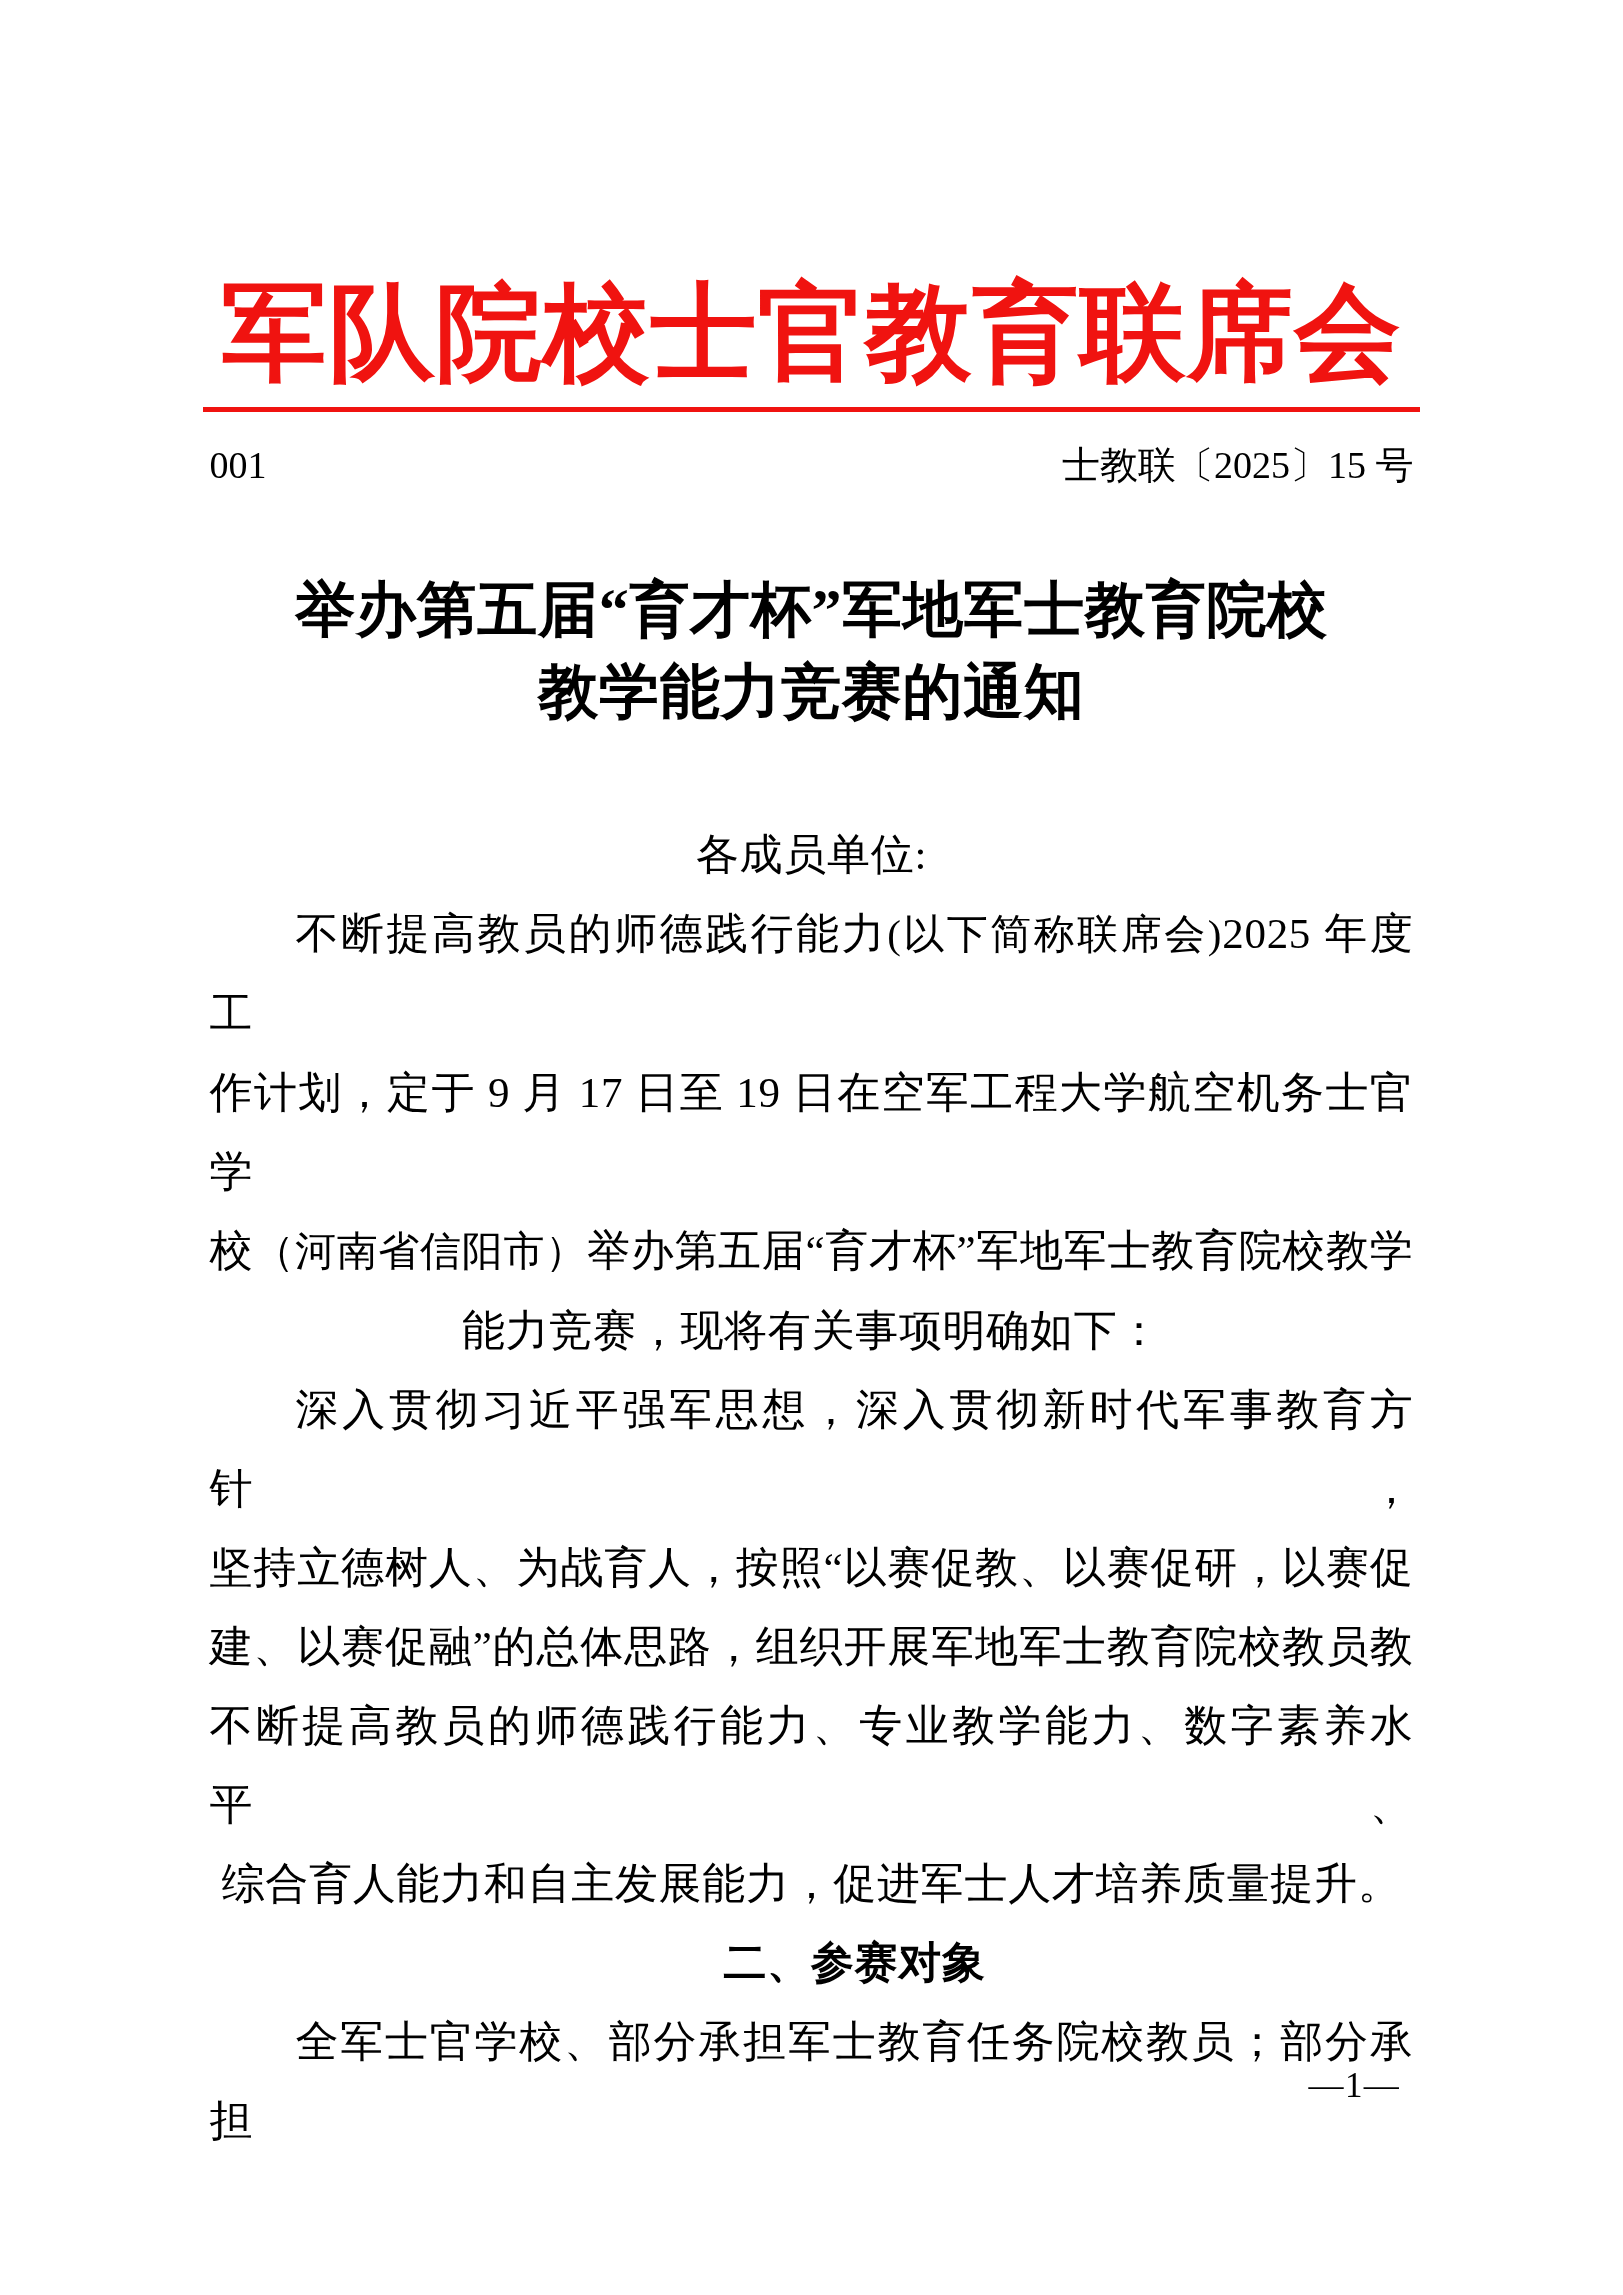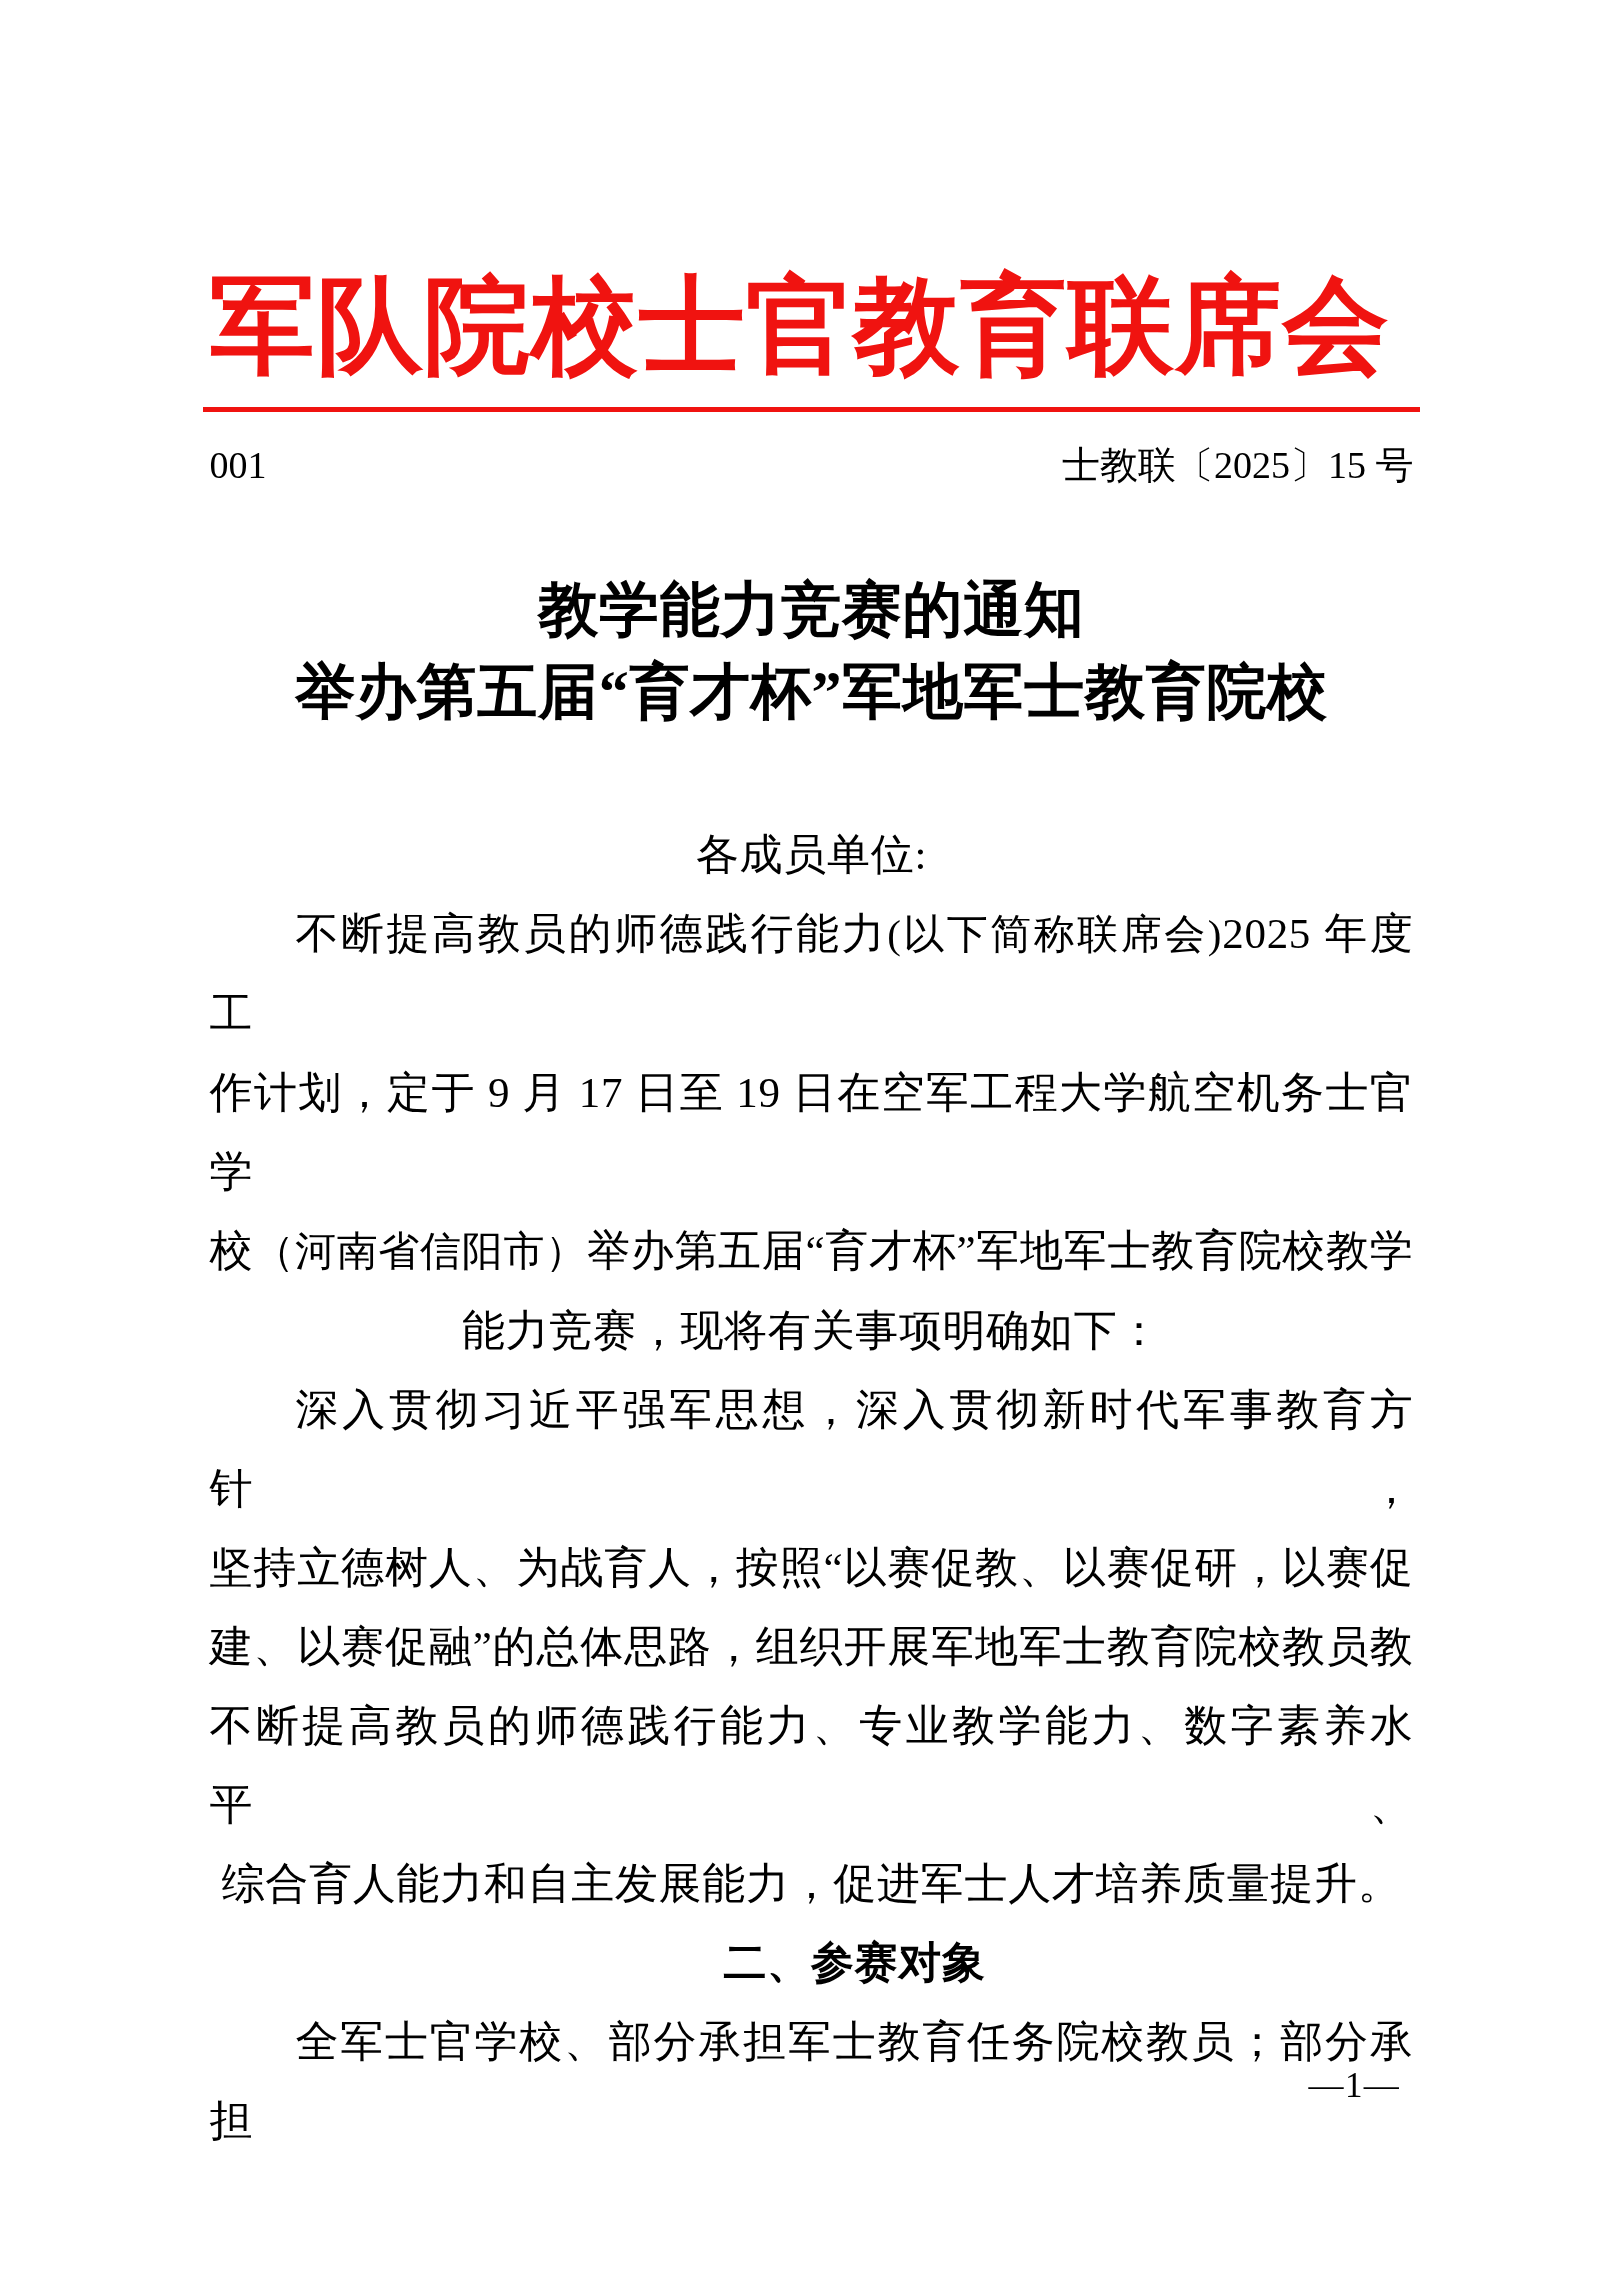--- a/index.html
+++ b/index.html
@@ -21,23 +21,24 @@
     position: relative;
     width: 1204px;
     margin: 0 auto;
   }
   
   .masthead {
     margin-top: 281px;
     font-size: 106px;
     line-height: 1;
     font-weight: bold;
+    text-align: center;
     letter-spacing: 1.3px;
     white-space: nowrap;
-    font-family: Liberation Mono, monospace;
+    font-family: Liberation Serif, serif;
   }
   .red-rule {
     margin-top: 19.6px;
     margin-left: -6.5px;
     width: 1217px;
     height: 5.9px;
   }
   
   .info-row {
     margin-top: 34px;
@@ -101,22 +102,22 @@
     <div class="masthead" style="color: rgb(240, 19, 16);">军队院校士官教育联席会</div>
 
     <div class="red-rule" style="background: rgb(240, 19, 16);"></div>
 
     <div class="info-row">
       <span>001</span>
       <span>士教联〔2025〕15 号</span>
     </div>
 
     <div class="doc-title">
+      <div>举办第五届“育才杯”军地军士教育院校</div>
       <div>教学能力竞赛的通知</div>
-      <div>举办第五届“育才杯”军地军士教育院校</div>
     </div>
 
     <div class="document-body">
         <div class="line"><span class="seg">各成员单位:</span></div>
         <div class="line indent justify"><span class="seg">不断提高教员的师德践行能力</span><span class="seg small-seg">(以下简称联席会)</span><span class="seg">2025 年度工</span></div>
         <div class="line justify"><span class="seg">作计划，定于 9 月 17 日至 19 日在空军工程大学航空机务士官学</span></div>
         <div class="line justify"><span class="seg">校</span><span class="seg small-seg">（河南省信阳市）</span><span class="seg">举办第五届“育才杯”军地军士教育院校教学</span></div>
         <div class="line"><span class="seg">能力竞赛，现将有关事项明确如下：</span></div>
         <div class="line indent justify"><span class="seg">深入贯彻习近平强军思想，深入贯彻新时代军事教育方针，</span></div>
         <div class="line justify"><span class="seg">坚持立德树人、为战育人，按照“以赛促教、以赛促研，以赛促</span></div>

